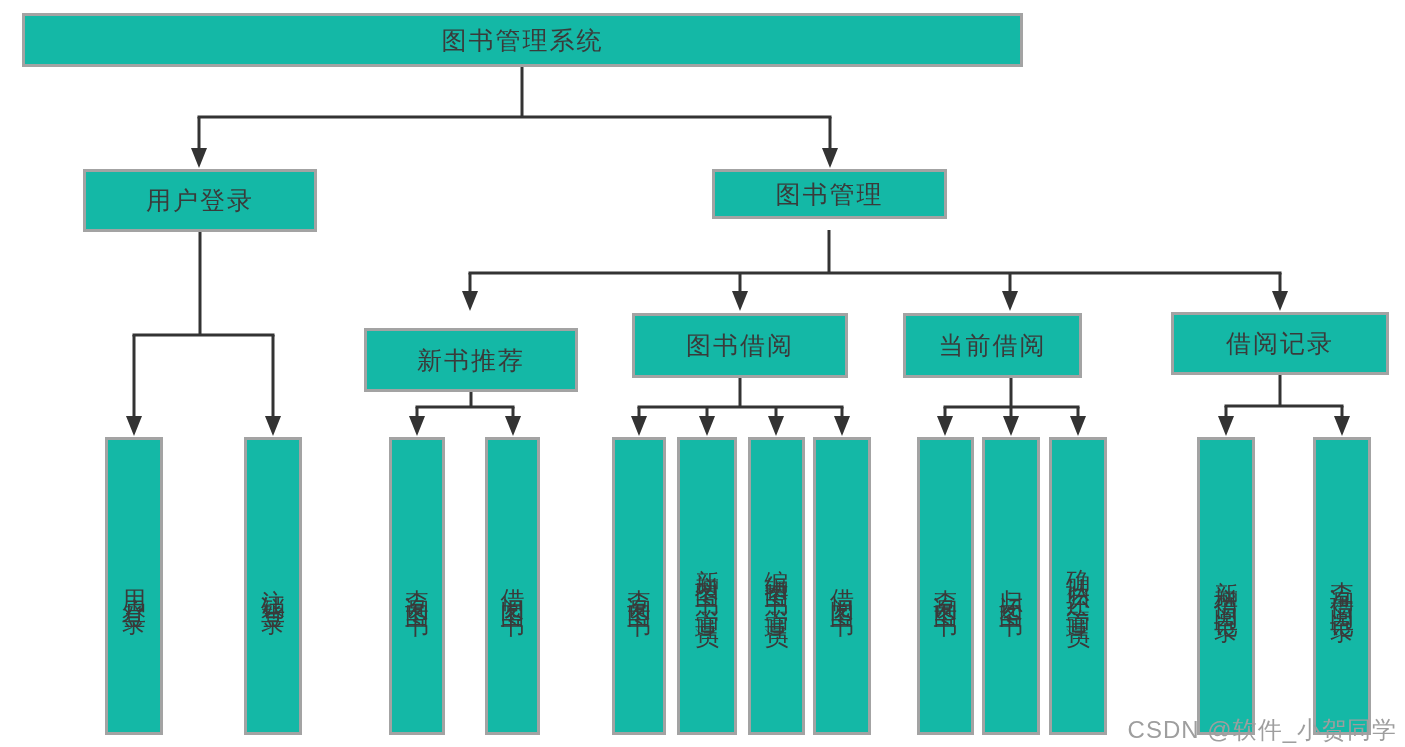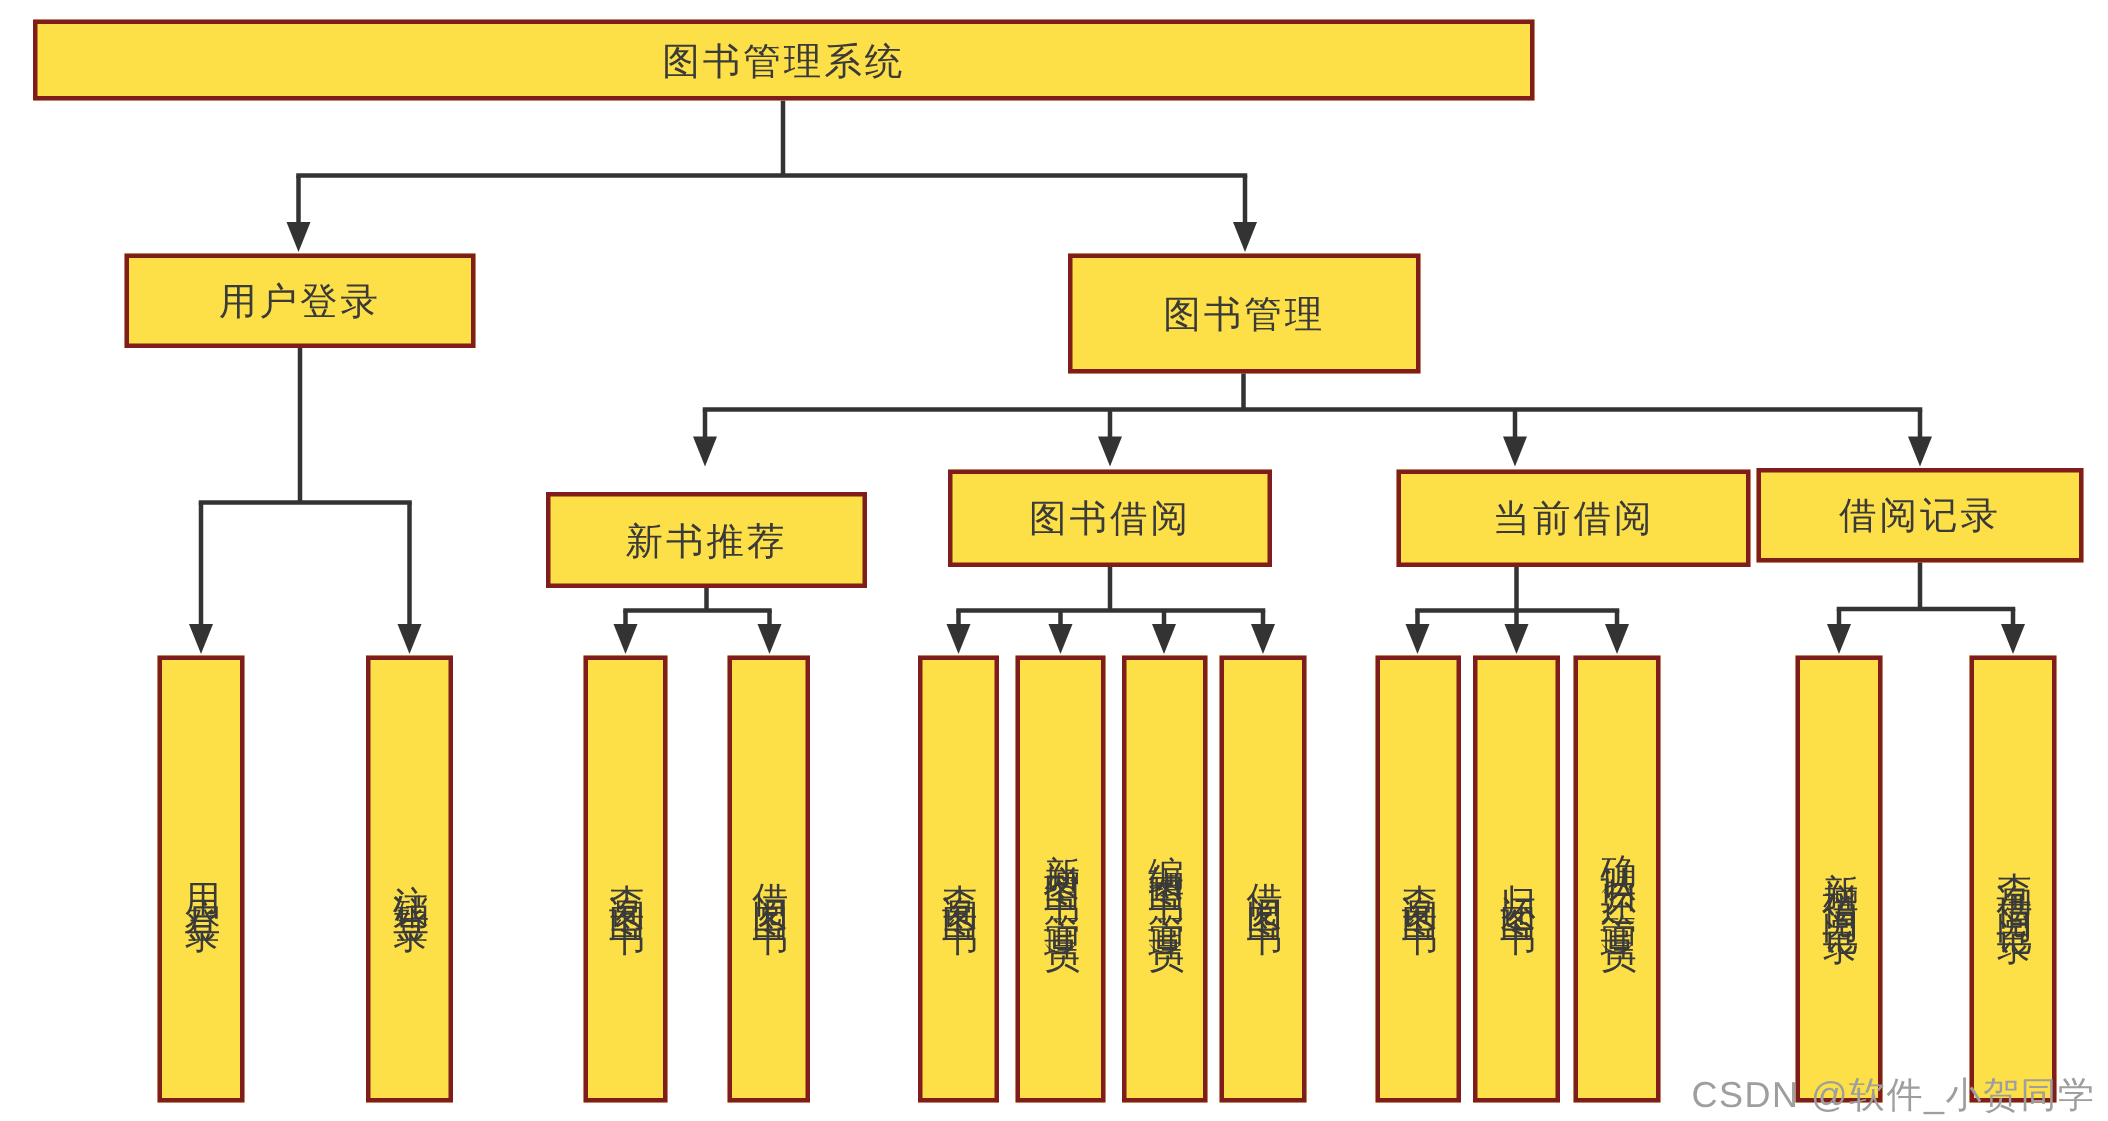--- a/index.html
+++ b/index.html
@@ -7,42 +7,42 @@
     position:relative;
     width:1405px;height:747px;
     background:#ffffff;
     font-family:"Liberation Sans","DejaVu Sans",sans-serif;
     overflow:hidden;
   }
   #wires{position:absolute;left:0;top:0;width:1405px;height:747px;}
   .box{
     position:absolute;
     box-sizing:border-box;
-    background:#fde047;
-    border:3px solid #7f1d1d;
+    background:#14b8a6;
+    border:3px solid #a3a3a3;
     display:flex;align-items:center;justify-content:center;
     color:#3a3a3a;
     text-align:center;
   }
   .box-h{font-size:25px;letter-spacing:2px;white-space:nowrap;}
   .box-v{top:437px;width:58px;height:298px;}
   .box-v span{
     writing-mode:vertical-rl;
     font-size:24px;
     letter-spacing:8px;
     line-height:1;
     color:#3a3a3a;
   }
   
   .n-root   {left:22px;  top:13px;  width:1001px;height:54px;}
   .n-login  {left:83px;  top:169px; width:234px; height:63px;}
-  .n-mgmt   {left:712px; top:169px; width:235px; height:80px;}
+  .n-mgmt   {left:712px; top:169px; width:235px; height:50px;}
   .n-new    {left:364px; top:328px; width:214px; height:64px;}
   .n-borrow {left:632px; top:313px; width:216px; height:65px;}
-  .n-current{left:903px; top:313px; width:236px; height:65px;margin-left:28px;}
+  .n-current{left:903px; top:313px; width:179px; height:65px;}
   .n-record {left:1171px;top:312px; width:218px; height:63px;}
   
   .l1 {left:105px;}
   .l2 {left:244px;}
   .l3 {left:389px;width:56px;}
   .l4 {left:485px;width:55px;}
   .l5 {left:612px;width:54px;}
   .l6 {left:677px;width:60px;}
   .l7 {left:748px;width:57px;}
   .l8 {left:813px;}

